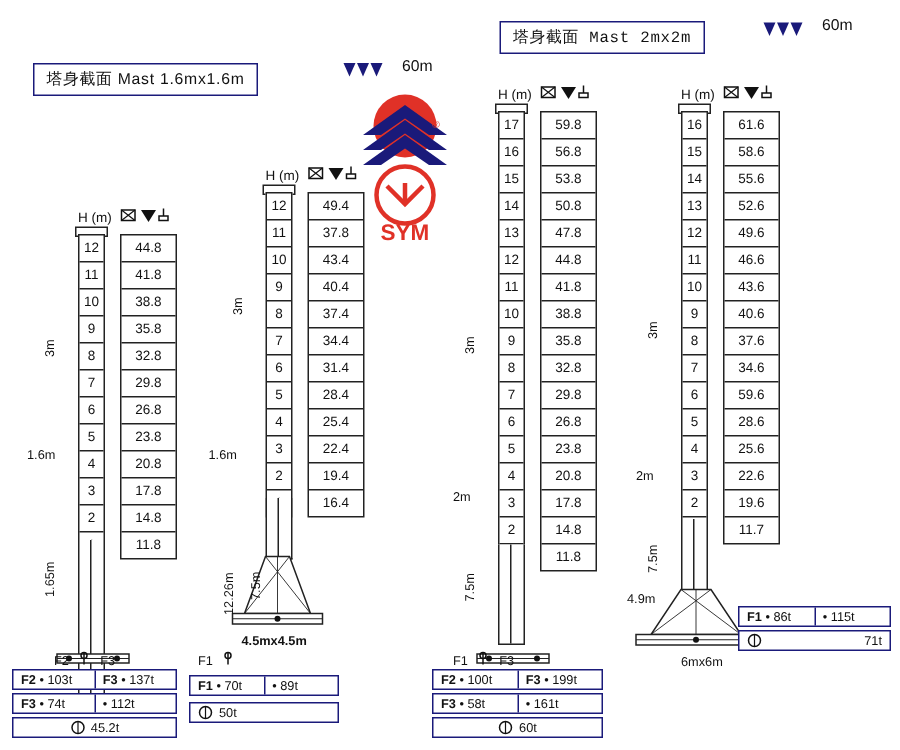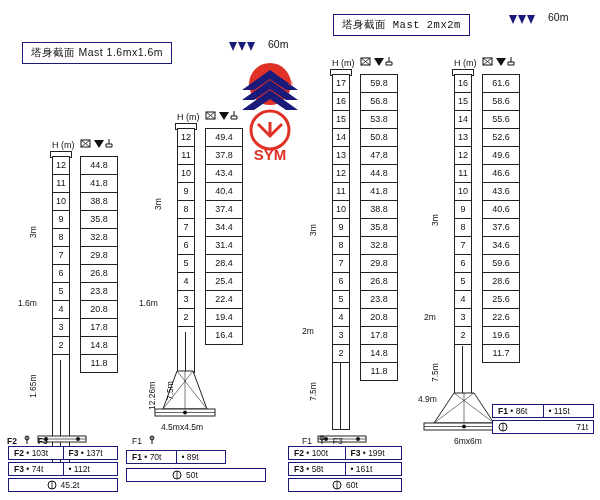--- a/index.html
+++ b/index.html
@@ -168,21 +168,21 @@
       <circle cx="10" cy="15" r="2" fill="#111"></circle>
       <circle cx="42" cy="15" r="2" fill="#111"></circle>
     </svg>
   </div>
 
   <div class="abs dim" style="left:-2px;top:110px;transform:rotate(-90deg);transform-origin:left top;">3m</div>
   <div class="abs dim" style="left:-12px;top:170px;">1.6m</div>
   <div class="abs dim" style="left:-2px;top:270px;transform:rotate(-90deg);transform-origin:left top;">1.65m</div>
 </div>
 
-<div class="abs" style="left:7px;top:430px;font-weight:bold;">
+<div class="abs" style="left:36px;top:430px;">
   <span class="lbl">F2</span>
   <svg width="12" height="10" viewBox="0 0 12 10" style="display:inline-block;vertical-align:middle;">
     <line x1="6" y1="1" x2="6" y2="9" stroke="#111" stroke-width="1"></line>
     <circle cx="6" cy="3" r="2" fill="none" stroke="#111" stroke-width="1"></circle>
   </svg>
   <span class="lbl">F3</span>
 </div>
 
 <div class="abs spec" style="left:8px;top:446px;width:108px;">
   <div class="cell" style="flex:1;"><span class="k">F2</span>&nbsp;•&nbsp;<span>103t</span></div>
@@ -260,36 +260,36 @@
       <rect x="2" y="38" width="60" height="7" fill="#fff" stroke="#222" stroke-width="1"></rect>
       <line x1="2" y1="41.5" x2="62" y2="41.5" stroke="#222" stroke-width="0.7"></line>
       <circle cx="32" cy="41.5" r="2" fill="#111"></circle>
     </svg>
   </div>
 
   <div class="abs dim" style="left:-2px;top:110px;transform:rotate(-90deg);transform-origin:left top;">3m</div>
   <div class="abs dim" style="left:-16px;top:198px;">1.6m</div>
   <div class="abs dim" style="left:10px;top:300px;transform:rotate(-90deg);transform-origin:left top;">7.5m</div>
   <div class="abs dim" style="left:-8px;top:310px;transform:rotate(-90deg);transform-origin:left top;">12.26m</div>
-  <div class="abs dim" style="left:6px;top:322px;">4.5mx4.5m</div>
+  <div class="abs dim" style="left:6px;top:322px;font-weight:bold;">4.5mx4.5m</div>
 </div>
 
 <div class="abs" style="left:132px;top:430px;">
   <span class="lbl">F1</span>
   <svg width="12" height="10" viewBox="0 0 12 10" style="display:inline-block;vertical-align:middle;">
     <line x1="6" y1="1" x2="6" y2="9" stroke="#111" stroke-width="1"></line>
     <circle cx="6" cy="3" r="2" fill="none" stroke="#111" stroke-width="1"></circle>
   </svg>
 </div>
 
 <div class="abs spec" style="left:126px;top:450px;width:98px;">
   <div class="cell" style="flex:1;"><span class="k">F1</span>&nbsp;•&nbsp;<span>70t</span></div>
   <div class="cell" style="flex:1;">•&nbsp;<span>89t</span></div>
 </div>
-<div class="abs spec" style="left:126px;top:468px;width:98px;padding-left:40px;">
+<div class="abs spec" style="left:126px;top:468px;width:98px;">
   <div class="cell" style="flex:1;justify-content:flex-start;">
     <svg width="10" height="10" viewBox="0 0 10 10" style="margin-right:4px;">
       <circle cx="5" cy="5" r="4" fill="none" stroke="#111" stroke-width="1"></circle>
       <line x1="5" y1="1" x2="5" y2="9" stroke="#111" stroke-width="0.8"></line>
     </svg>
     <span>50t</span>
   </div>
 </div>
 
 <div class="abs" style="left:310px;top:46px;">

